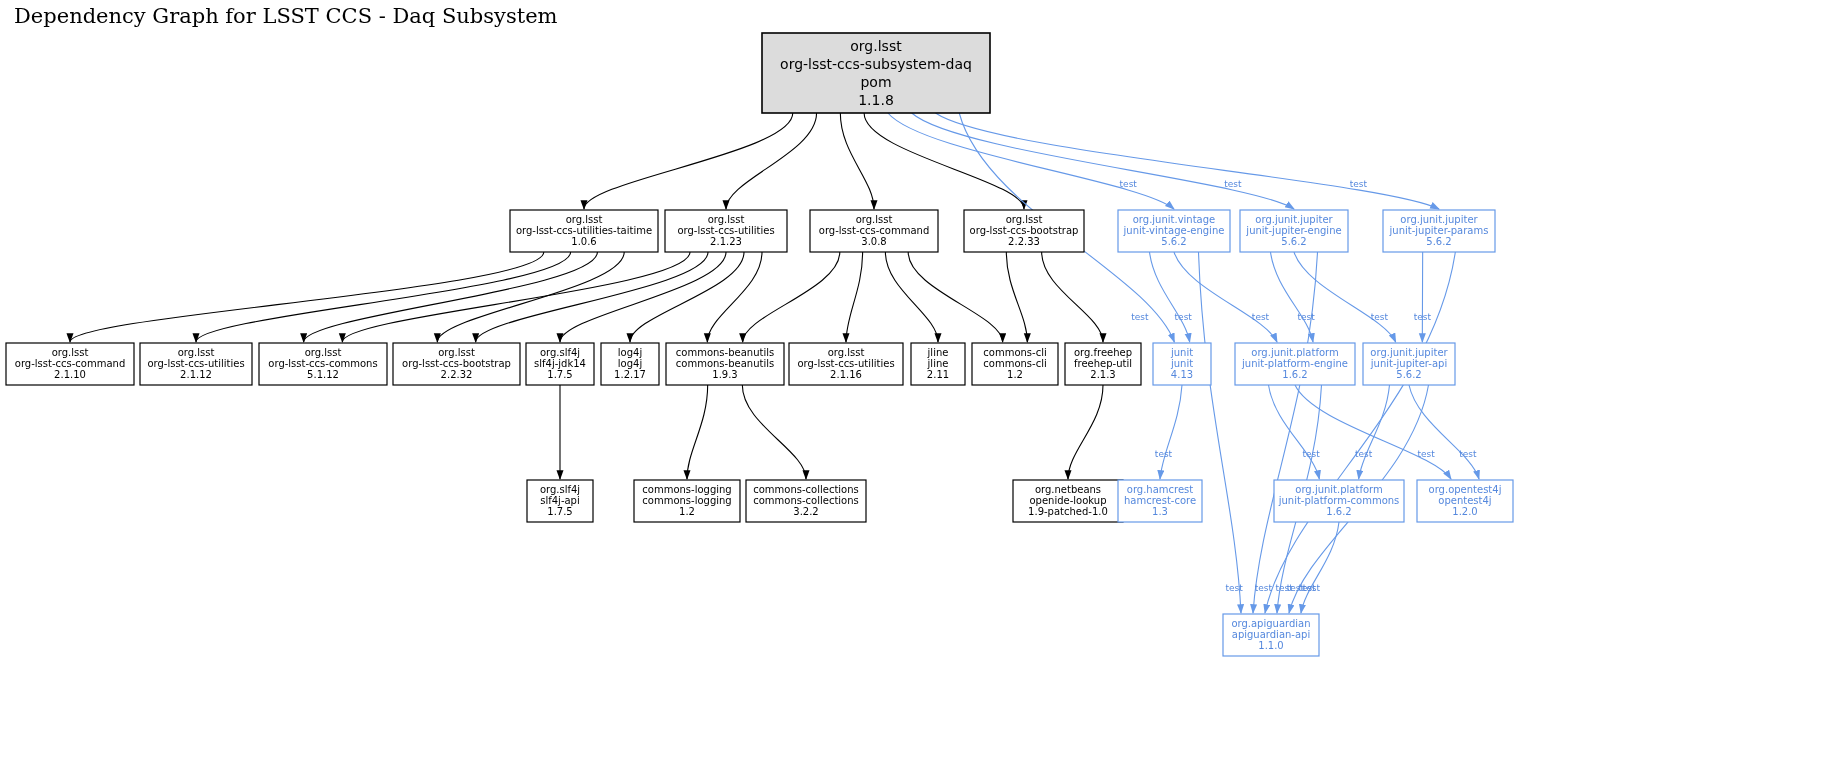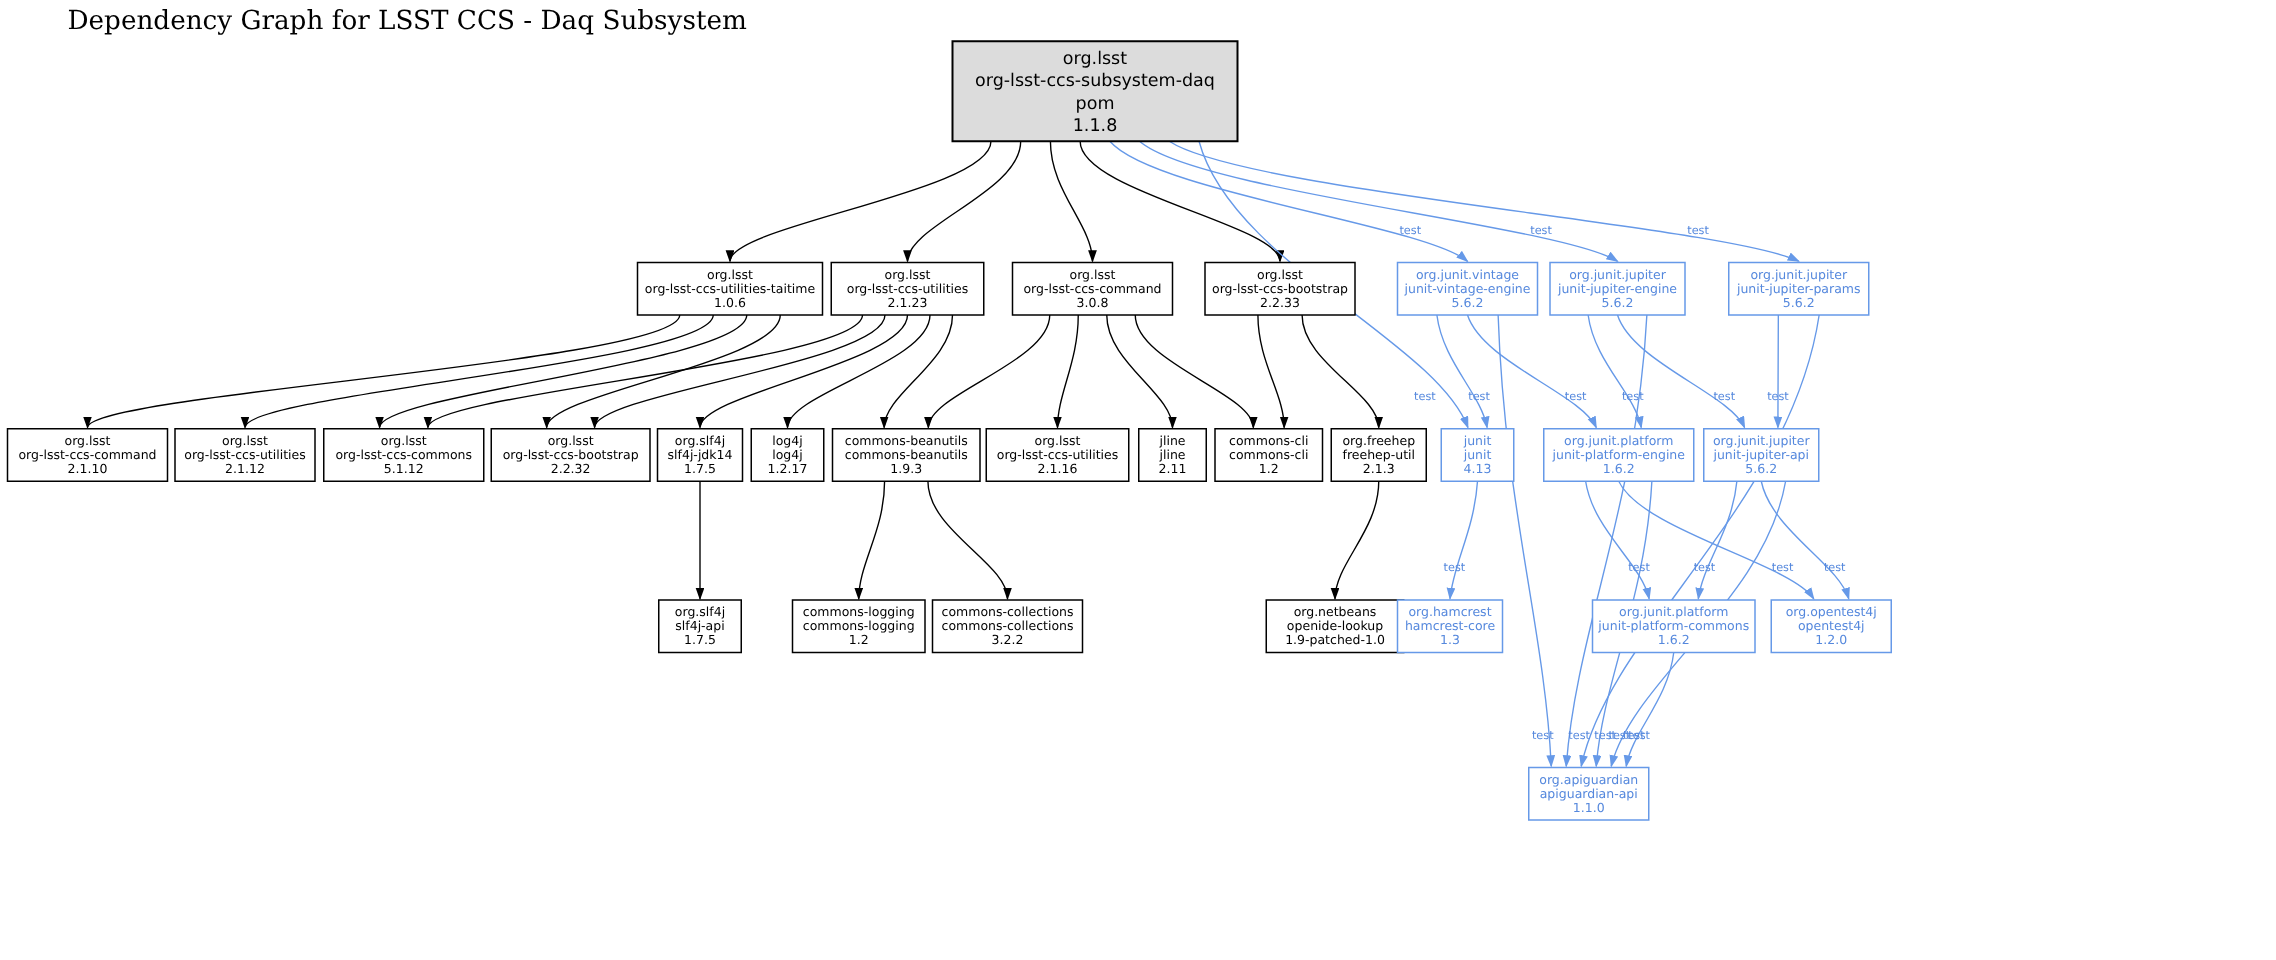--- a/index.html
+++ b/index.html
@@ -1,21 +1,21 @@
 <!DOCTYPE html>
 <html><head>
 <meta charset="utf-8">
 <style>
   html,body{margin:0;padding:0;background:#ffffff;}
   body{width:1821px;height:768px;overflow:hidden;font-family:"DejaVu Sans",sans-serif;}
   #stage{position:relative;width:1821px;height:768px;}
   #title{
     position:absolute;left:14px;top:4px;
     font-family:"DejaVu Serif","Liberation Serif",serif;
-    font-size:21px;color:#000;white-space:nowrap;margin-left:40px;
+    font-size:21px;color:#000;white-space:nowrap;
   }
   svg#graph{position:absolute;left:0;top:0;width:1821px;height:768px;}
   .node-box{fill:#ffffff;stroke:#000000;stroke-width:1.2;}
   .node-box.root{fill:#dcdcdc;stroke:#000000;stroke-width:1.6;}
   .node-box.test{fill:#ffffff;stroke:#6699e8;stroke-width:1.2;}
   .node-text{font-family:"DejaVu Sans",sans-serif;font-size:10px;fill:#000;text-anchor:middle;}
   .node-text.root-t{font-size:14px;}
   .node-text.test-t{fill:#5588dd;}
   .edge{fill:none;stroke:#000000;stroke-width:1.1;}
   .edge.test-e{stroke:#6699e8;stroke-width:1.1;}

